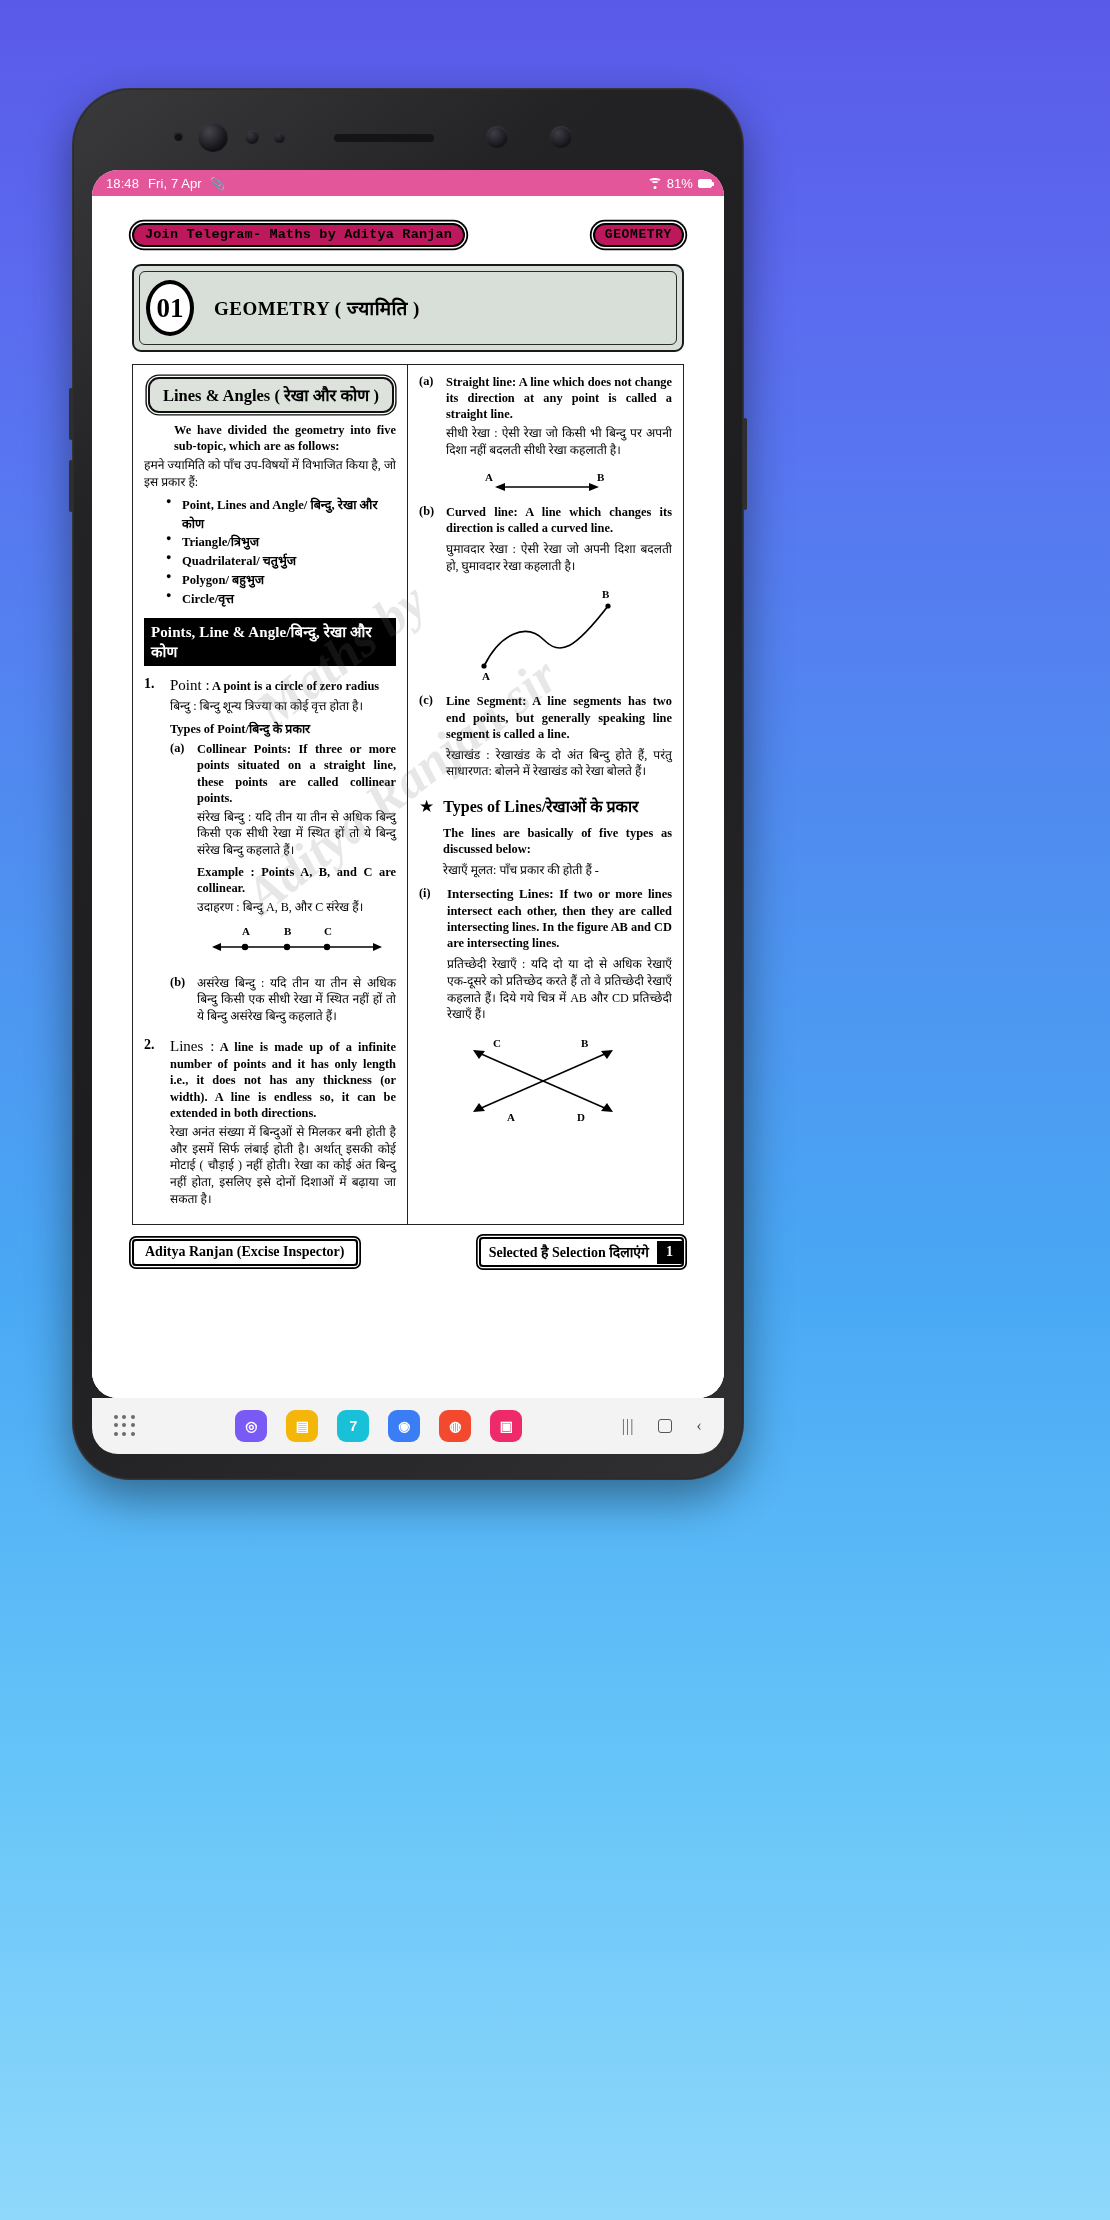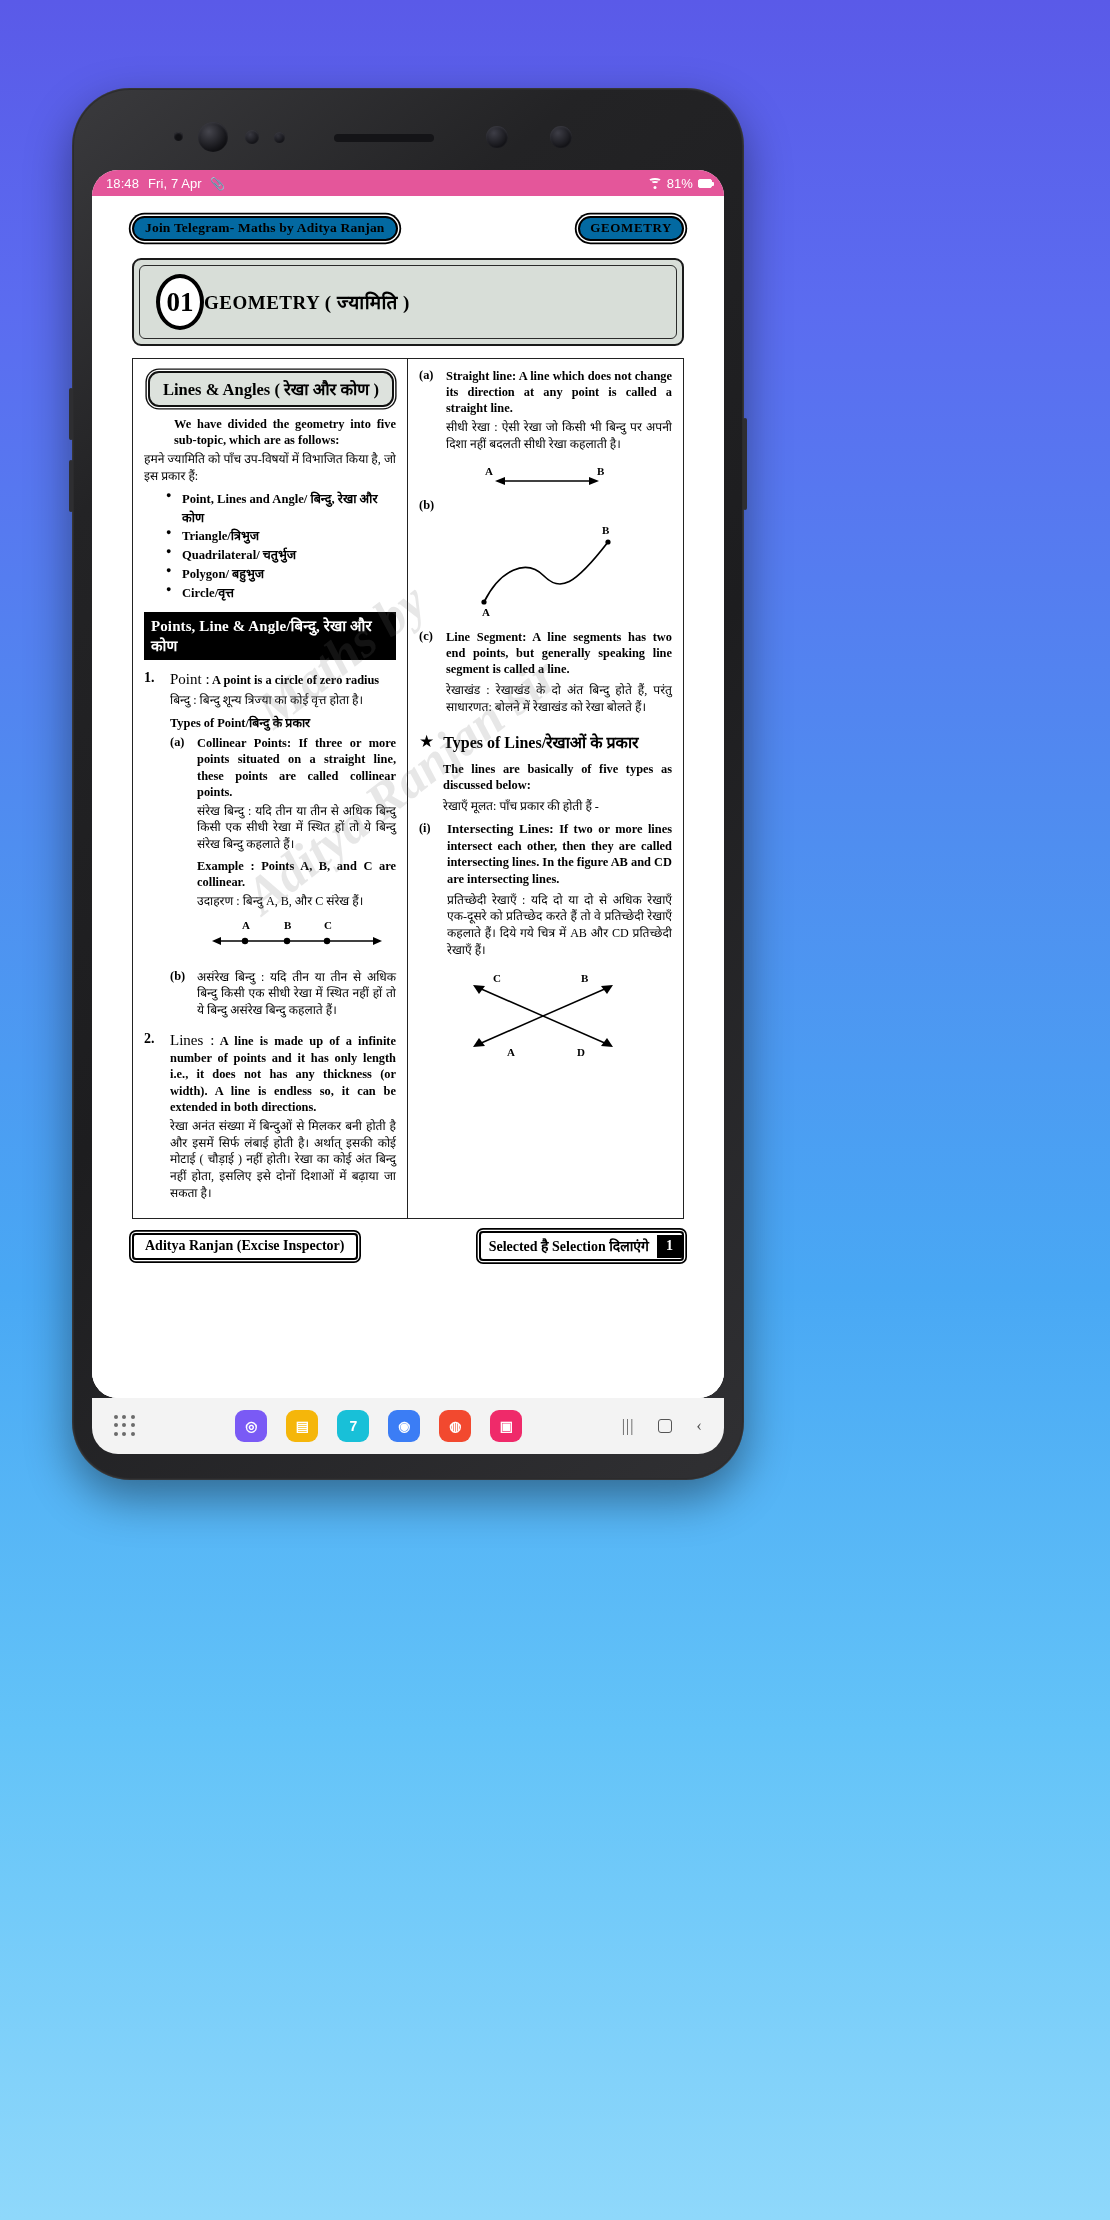--- a/index.html
+++ b/index.html
@@ -89,34 +89,34 @@
     transform:rotate(-38deg); white-space:nowrap;
   }
   .wm1{ left:150px; top:430px; font-size:52px; }
   .wm2{ left:120px; top:560px; font-size:52px; }
 
   
   .doc-head{ display:flex; align-items:center; justify-content:space-between;
      padding-top:20px; }
   .pill{
     border:2.2px solid #000; border-radius:13px; padding:2px 11px 3px;
-    font-weight:bold; font-size:13.5px; background:#0369a1;
+    font-weight:bold; font-size:13.5px; background:#be185d;
     box-shadow:0 0 0 1.4px #fff, 0 0 0 3.2px #000;
-    font-family:Liberation Serif, serif; letter-spacing:.2px;
+    font-family:Liberation Mono, monospace; letter-spacing:.2px;margin-top:7px;
   }
   .pill.sm{ font-size:13px; padding:2px 10px 3px; letter-spacing:.6px; }
 
   
   .title-banner{
     margin-top:17px; border:2px solid #1a1a1a; border-radius:9px;
     background:#d8ded8; padding:5px;
   }
   .title-inner{
     border:1.6px solid #2a2a2a; border-radius:6px; background:#d8ded8;
-    display:flex; align-items:center; padding:8px 16px;
+    display:flex; align-items:center; gap:20px; padding:8px 6px;
   }
   .num-circle{
     width:48px; height:56px; border:4.5px solid #000; border-radius:50%;
     background:#fff; display:flex; align-items:center; justify-content:center;
     font-weight:bold; font-size:27px; flex:0 0 auto;
   }
   .title-text{ font-size:19px; font-weight:bold; letter-spacing:.5px; }
 
   
   .cols{
@@ -338,20 +338,24 @@
                 <text x="24" y="12" font-size="11" font-weight="bold" font-family="Liberation Serif, serif">A</text>
                 <text x="136" y="12" font-size="11" font-weight="bold" font-family="Liberation Serif, serif">B</text>
                 <line x1="40" y1="18" x2="132" y2="18" stroke="#000" stroke-width="1.5"></line>
                 <polygon points="34,18 44,14 44,22" fill="#000"></polygon>
                 <polygon points="138,18 128,14 128,22" fill="#000"></polygon>
               </svg>
             </div>
 
             <div class="lettitem">
               <div class="n">(b)</div>
+              <div class="body">
+                <p class="t">Curved line: A line which changes its direction is called a curved line.</p>
+                <p class="hi" style="margin-top:5px">घुमावदार रेखा : ऐसी रेखा जो अपनी दिशा बदलती हो, घुमावदार रेखा कहलाती है।</p>
+              </div>
             </div>
 
             <div class="fig">
               <svg width="180" height="100" viewBox="0 0 180 100">
                 <text x="146" y="14" font-size="11" font-weight="bold" font-family="Liberation Serif, serif">B</text>
                 <text x="26" y="96" font-size="11" font-weight="bold" font-family="Liberation Serif, serif">A</text>
                 <path d="M28,82 C44,50 70,38 88,56 C104,72 118,66 152,22" fill="none" stroke="#000" stroke-width="1.7"></path>
                 <circle cx="28" cy="82" r="2.6" fill="#000"></circle>
                 <circle cx="152" cy="22" r="2.6" fill="#000"></circle>
               </svg>

